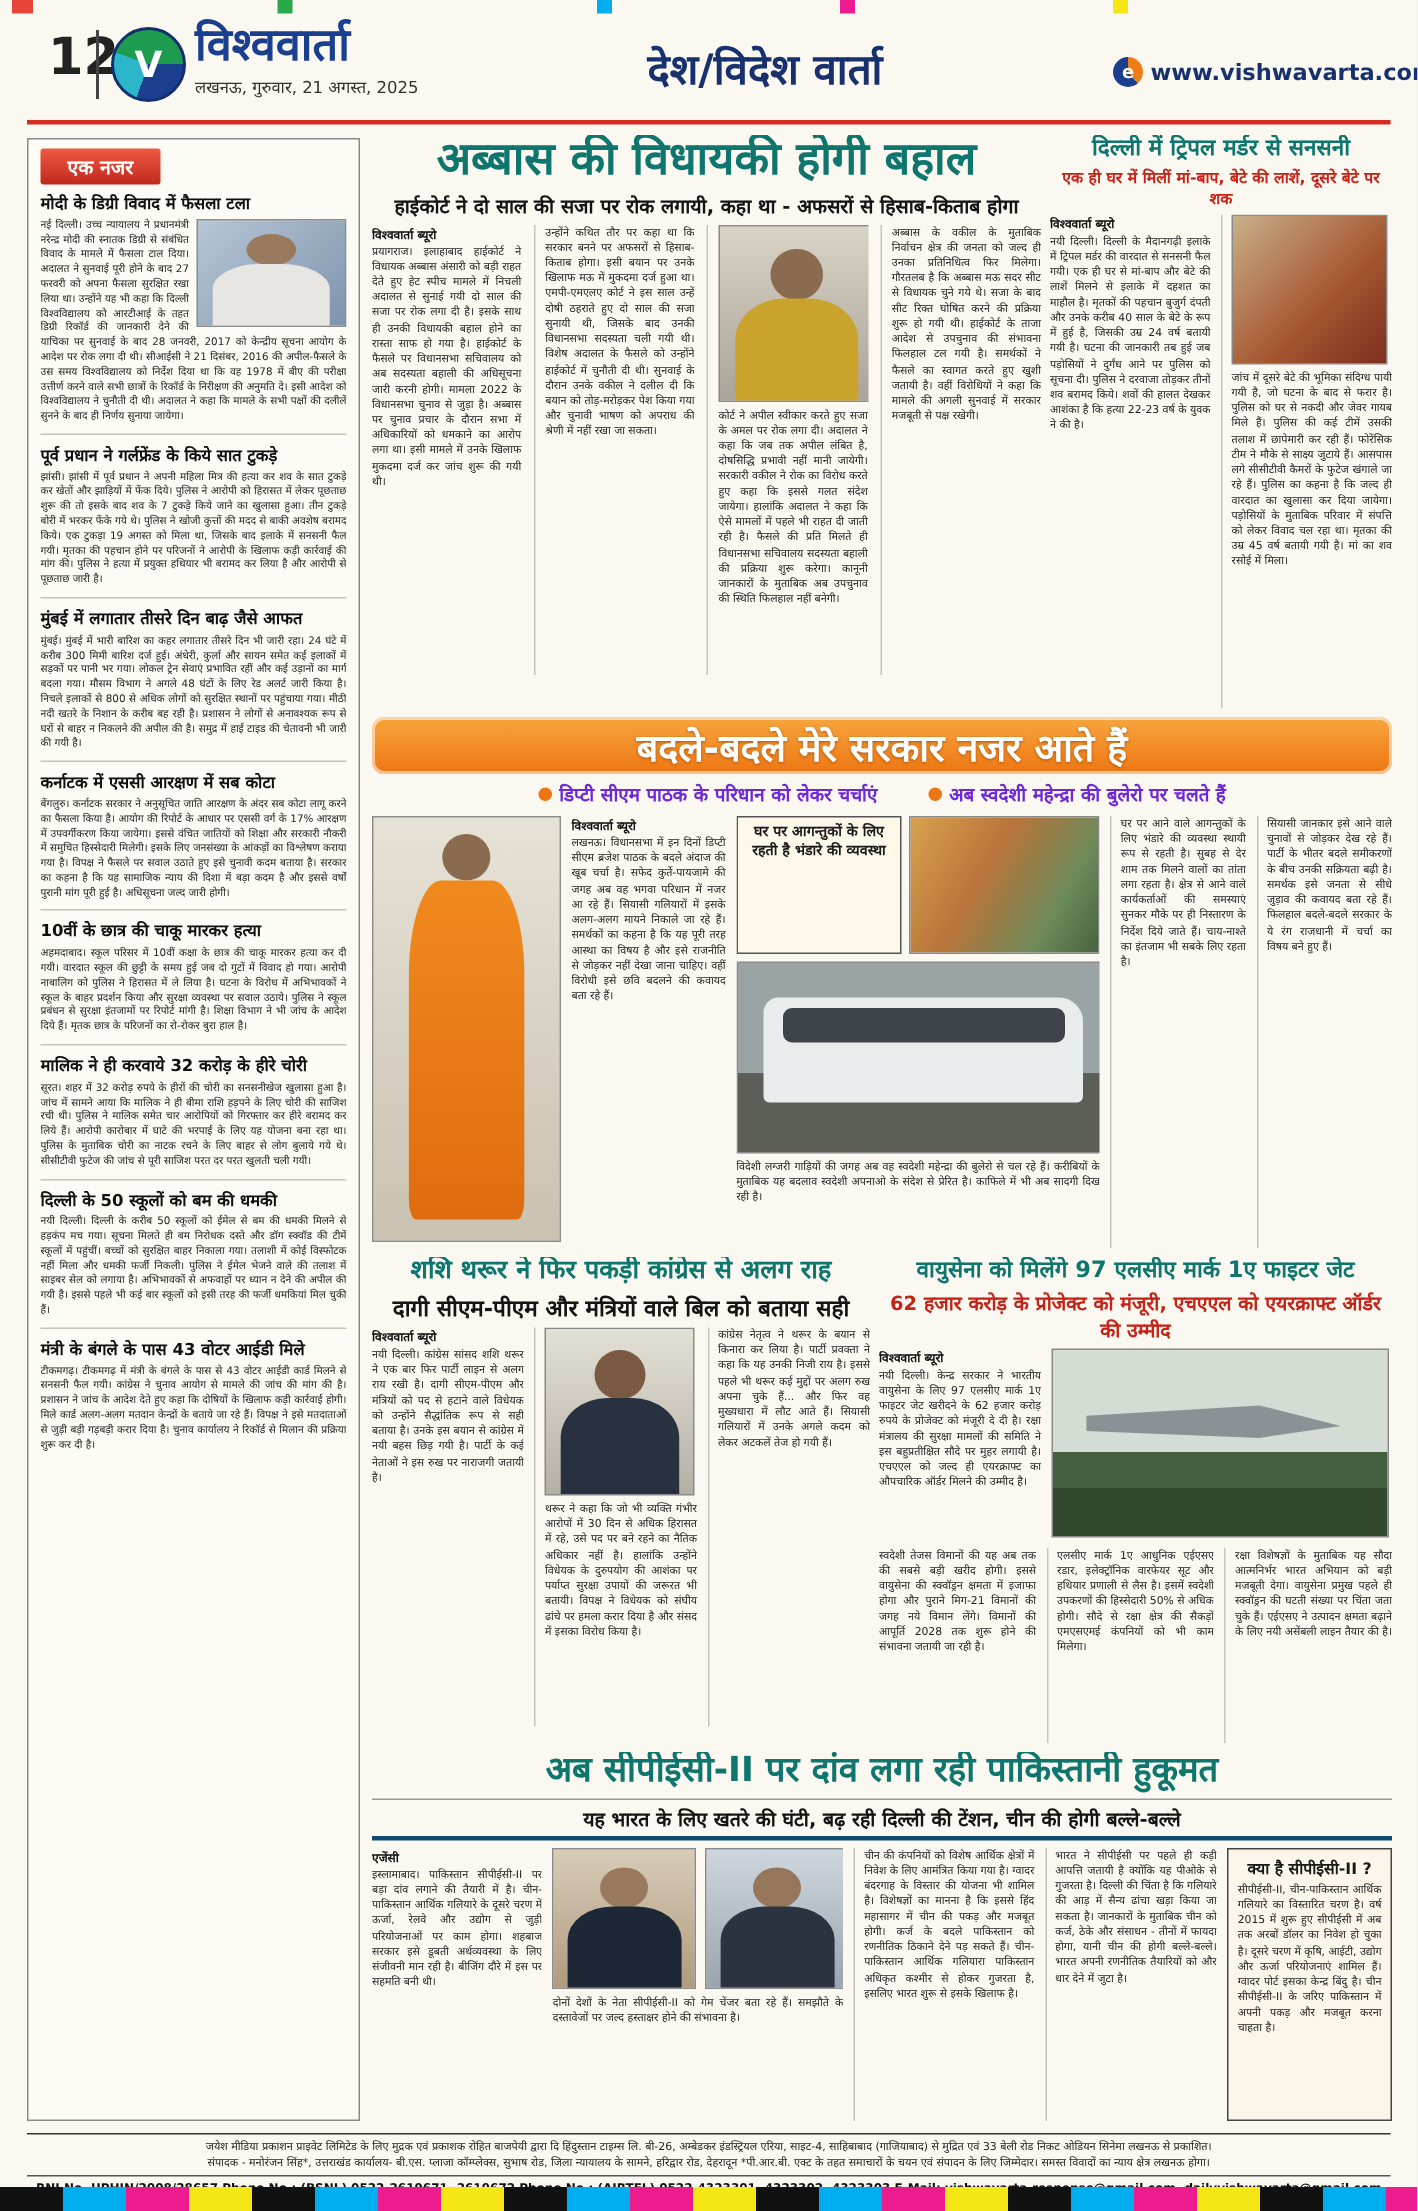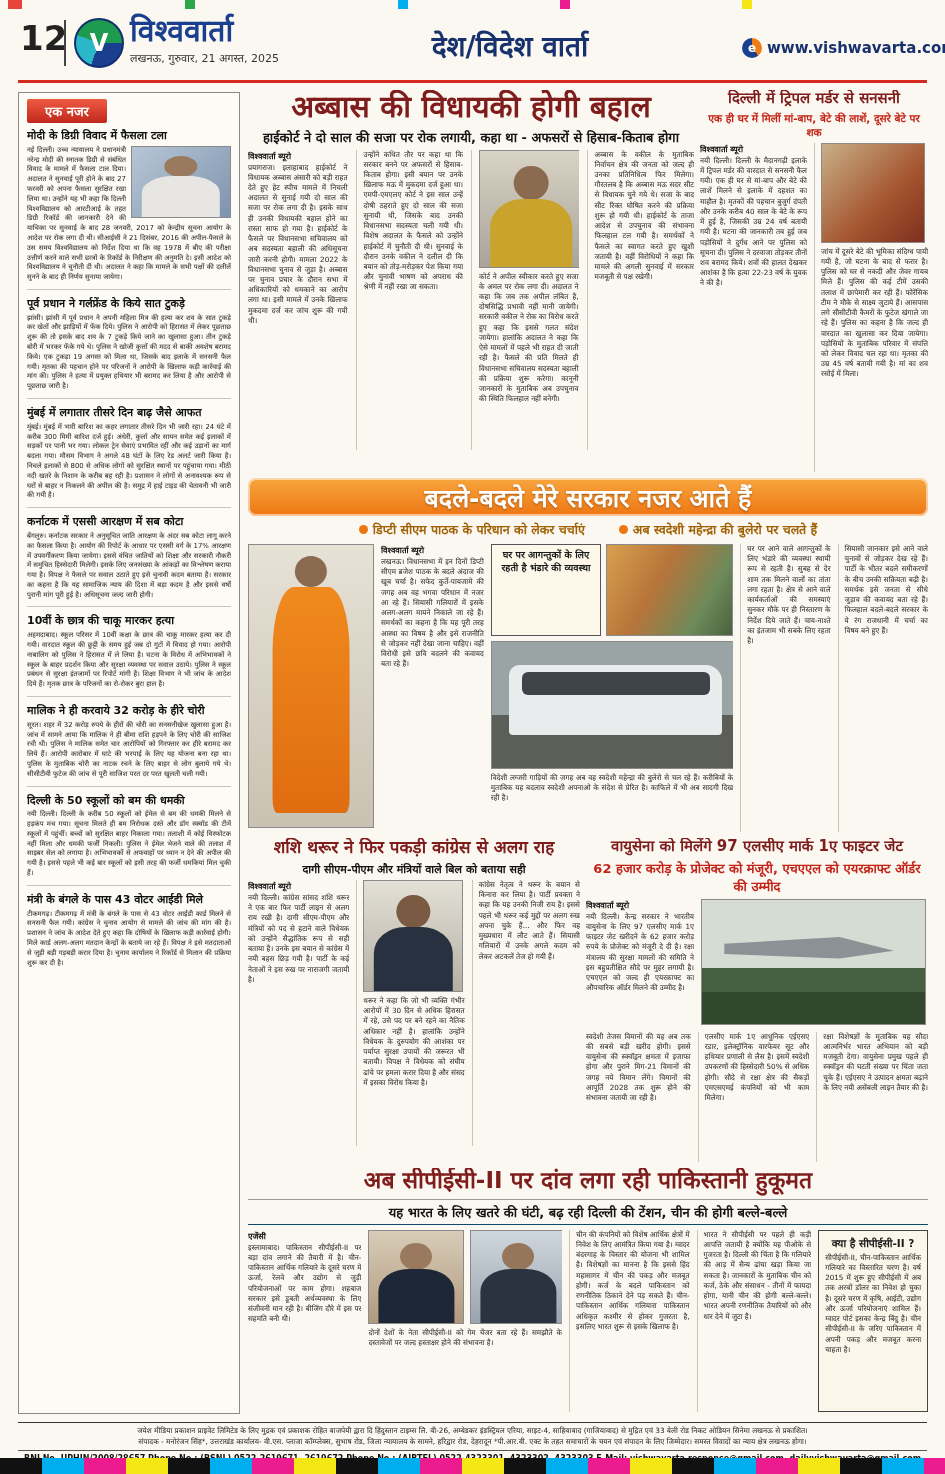--- a/index.html
+++ b/index.html
@@ -23,21 +23,21 @@
   .red-rule{background:#d42a20;height:3px;}
   
   .sidebar{border:1.5px solid #8a8a8a;background:#fdfbf5;padding:6px 8px;box-sizing:border-box;overflow:hidden;}
   .sb-title{display:inline-block;background:linear-gradient(180deg,#ef5a43,#c0281c);color:#fff;font-weight:800;
             font-size:13px;padding:3px 18px;border-radius:2px;margin-bottom:6px;}
   .sb-item{margin-bottom:7px;padding-bottom:6px;border-bottom:1px solid #c9c4b8;overflow:hidden;}
   .sb-item h4{margin:0 0 3px;font-size:11px;font-weight:800;color:#101010;line-height:1.25;}
   .sb-item p{margin:0;font-size:6.9px;line-height:1.42;text-align:justify;color:#242424;}
   .modi-photo{float:right;width:100px;height:72px;margin:0 0 3px 5px;border:2px solid #2b4ea0;box-sizing:border-box;}
   
-  .headline{font-weight:800;color:#7f1d1d;text-align:center;margin:0;line-height:1.12;}
+  .headline{font-weight:800;color:#0f766e;text-align:center;margin:0;line-height:1.12;}
   .subhead{font-weight:700;text-align:center;margin:4px 0;color:#141414;}
   .subhead.red{color:#c42418;}
   .byline{font-size:8px;font-weight:800;color:#111;margin:0 0 2px;}
   .bodytxt{font-size:7.2px;line-height:1.42;text-align:justify;color:#222;}
   .cols{display:flex;}
   .cols>div{overflow:hidden;}
   .colrule{border-left:1px solid #c9c4b8;}
   
   .photo{position:relative;overflow:hidden;background:#cfc8bb;border:1px solid #8a8a8a;box-sizing:border-box;flex:none;}
   .person::before{content:"";position:absolute;left:50%;top:13%;width:34%;height:30%;transform:translateX(-50%);
@@ -61,47 +61,47 @@
                     border-radius:10px 16px 4px 4px;}
   .suv-photo::before{content:"";position:absolute;left:12%;top:24%;width:76%;height:18%;background:#3d4348;
                      border-radius:6px;z-index:1;}
   .jet-photo{background:linear-gradient(#d4dcd4 0 55%,#44603f 55% 74%,#31472e 74% 100%);}
   .jet-photo::after{content:"";position:absolute;left:10%;top:18%;width:76%;height:46%;background:#8b9296;
                     clip-path:polygon(0 38%,68% 26%,100% 50%,68% 64%,0 56%);}
   
   .banner{height:38px;border-radius:8px;background:linear-gradient(180deg,#f7a63f,#ee7612);
           display:flex;align-items:center;justify-content:center;color:#fff;font-size:25px;font-weight:800;
           text-shadow:0 1px 2px rgba(90,40,0,.5);box-shadow:inset 0 0 0 2px rgba(255,255,255,.55);}
-  .bullets{display:flex;justify-content:center;gap:34px;padding:5px 0 6px;font-size:12.5px;font-weight:800;color:#a16207;}
+  .bullets{display:flex;justify-content:center;gap:34px;padding:5px 0 6px;font-size:12.5px;font-weight:800;color:#6d28d9;}
   .bullets .dot{display:inline-block;width:9px;height:9px;border-radius:50%;background:#ee7612;margin-right:5px;}
   .caption-box{border:1.5px solid #555;background:#fdf8ea;padding:4px 5px;font-size:9.5px;font-weight:800;
                text-align:center;line-height:1.35;box-sizing:border-box;}
   
   .info-box{border:1.5px solid #444;background:#fbf6e9;padding:5px 6px;box-sizing:border-box;overflow:hidden;}
   .info-box h5{margin:0 0 3px;font-size:10.5px;font-weight:800;text-align:center;}
   
   .footer{border-top:1.5px solid #333;padding-top:3px;}
   .foot-line{font-size:7.3px;text-align:center;color:#222;line-height:1.45;}
   .rni-line{border-top:1px solid #555;margin-top:3px;padding-top:3px;font-size:8px;font-weight:600;
             text-align:center;color:#111;}
   .cmyk-bar{background:repeating-linear-gradient(90deg,#111 0 42px,#00aeef 42px 84px,#ec1c8e 84px 126px,#f5e616 126px 168px);}
-  .hairline-tb{border-top:1px solid #999;border-bottom:1px solid #0c4a6e;padding:3px 0;}
+  .hairline-tb{border-top:1px solid #999;border-bottom:3px solid #0c4a6e;padding:3px 0;}
 </style>
 </head>
 <body>
 
 <div class="page">
 
   <div class="tick" style="left:8px;width:14px;background:#e8453a;"></div>
   <div class="tick" style="left:185px;width:10px;background:#2aa84a;"></div>
   <div class="tick" style="left:398px;width:10px;background:#00aeef;"></div>
   <div class="tick" style="left:560px;width:10px;background:#ec1c8e;"></div>
   <div class="tick" style="left:742px;width:10px;background:#f5e616;"></div>
 
-  <div class="abs" style="left:20px;top:18px;">
+  <div class="abs" style="left:32px;top:18px;">
     <span class="pageno">12</span>
   </div>
   <div class="abs hdr-divider" style="left:64px;top:20px;height:46px;"></div>
   <div class="abs logo" style="left:74px;top:18px;">
     <span>V</span>
   </div>
   <div class="abs" style="left:130px;top:16px;">
     <div class="masthead">विश्ववार्ता</div>
     <div class="hdr-date">लखनऊ, गुरुवार, 21 अगस्त, 2025</div>
   </div>
@@ -216,21 +216,21 @@
         <div class="bodytxt">घर पर आने वाले आगन्तुकों के लिए भंडारे की व्यवस्था स्थायी रूप से रहती है। सुबह से देर शाम तक मिलने वालों का तांता लगा रहता है। क्षेत्र से आने वाले कार्यकर्ताओं की समस्याएं सुनकर मौके पर ही निस्तारण के निर्देश दिये जाते हैं। चाय-नाश्ते का इंतजाम भी सबके लिए रहता है।</div>
       </div>
       <div class="colrule" style="width:86px;padding-left:6px;">
         <div class="bodytxt">सियासी जानकार इसे आने वाले चुनावों से जोड़कर देख रहे हैं। पार्टी के भीतर बदले समीकरणों के बीच उनकी सक्रियता बढ़ी है। समर्थक इसे जनता से सीधे जुड़ाव की कवायद बता रहे हैं। फिलहाल बदले-बदले सरकार के ये रंग राजधानी में चर्चा का विषय बने हुए हैं।</div>
       </div>
     </div>
   </div>
 
   <div class="abs" style="left:248px;top:838px;width:332px;height:324px;overflow:hidden;">
     <h2 class="headline" style="font-size:17px;">शशि थरूर ने फिर पकड़ी कांग्रेस से अलग राह</h2>
-    <div class="subhead" style="font-size:11px;">दागी सीएम-पीएम और मंत्रियों वाले बिल को बताया सही</div>
+    <div class="subhead" style="font-size:15px;">दागी सीएम-पीएम और मंत्रियों वाले बिल को बताया सही</div>
     <div class="cols" style="gap:7px;height:266px;margin-top:2px;">
       <div style="width:104px;">
         <div class="byline">विश्ववार्ता ब्यूरो</div>
         <div class="bodytxt">नयी दिल्ली। कांग्रेस सांसद शशि थरूर ने एक बार फिर पार्टी लाइन से अलग राय रखी है। दागी सीएम-पीएम और मंत्रियों को पद से हटाने वाले विधेयक को उन्होंने सैद्धांतिक रूप से सही बताया है। उनके इस बयान से कांग्रेस में नयी बहस छिड़ गयी है। पार्टी के कई नेताओं ने इस रुख पर नाराजगी जतायी है।</div>
       </div>
       <div class="colrule" style="width:104px;padding-left:6px;">
         <div class="photo person ph-tharoor" style="width:100px;height:112px;margin-bottom:4px;"></div>
         <div class="bodytxt">थरूर ने कहा कि जो भी व्यक्ति गंभीर आरोपों में 30 दिन से अधिक हिरासत में रहे, उसे पद पर बने रहने का नैतिक अधिकार नहीं है। हालांकि उन्होंने विधेयक के दुरुपयोग की आशंका पर पर्याप्त सुरक्षा उपायों की जरूरत भी बतायी। विपक्ष ने विधेयक को संघीय ढांचे पर हमला करार दिया है और संसद में इसका विरोध किया है।</div>
       </div>
       <div class="colrule" style="width:104px;padding-left:6px;">

